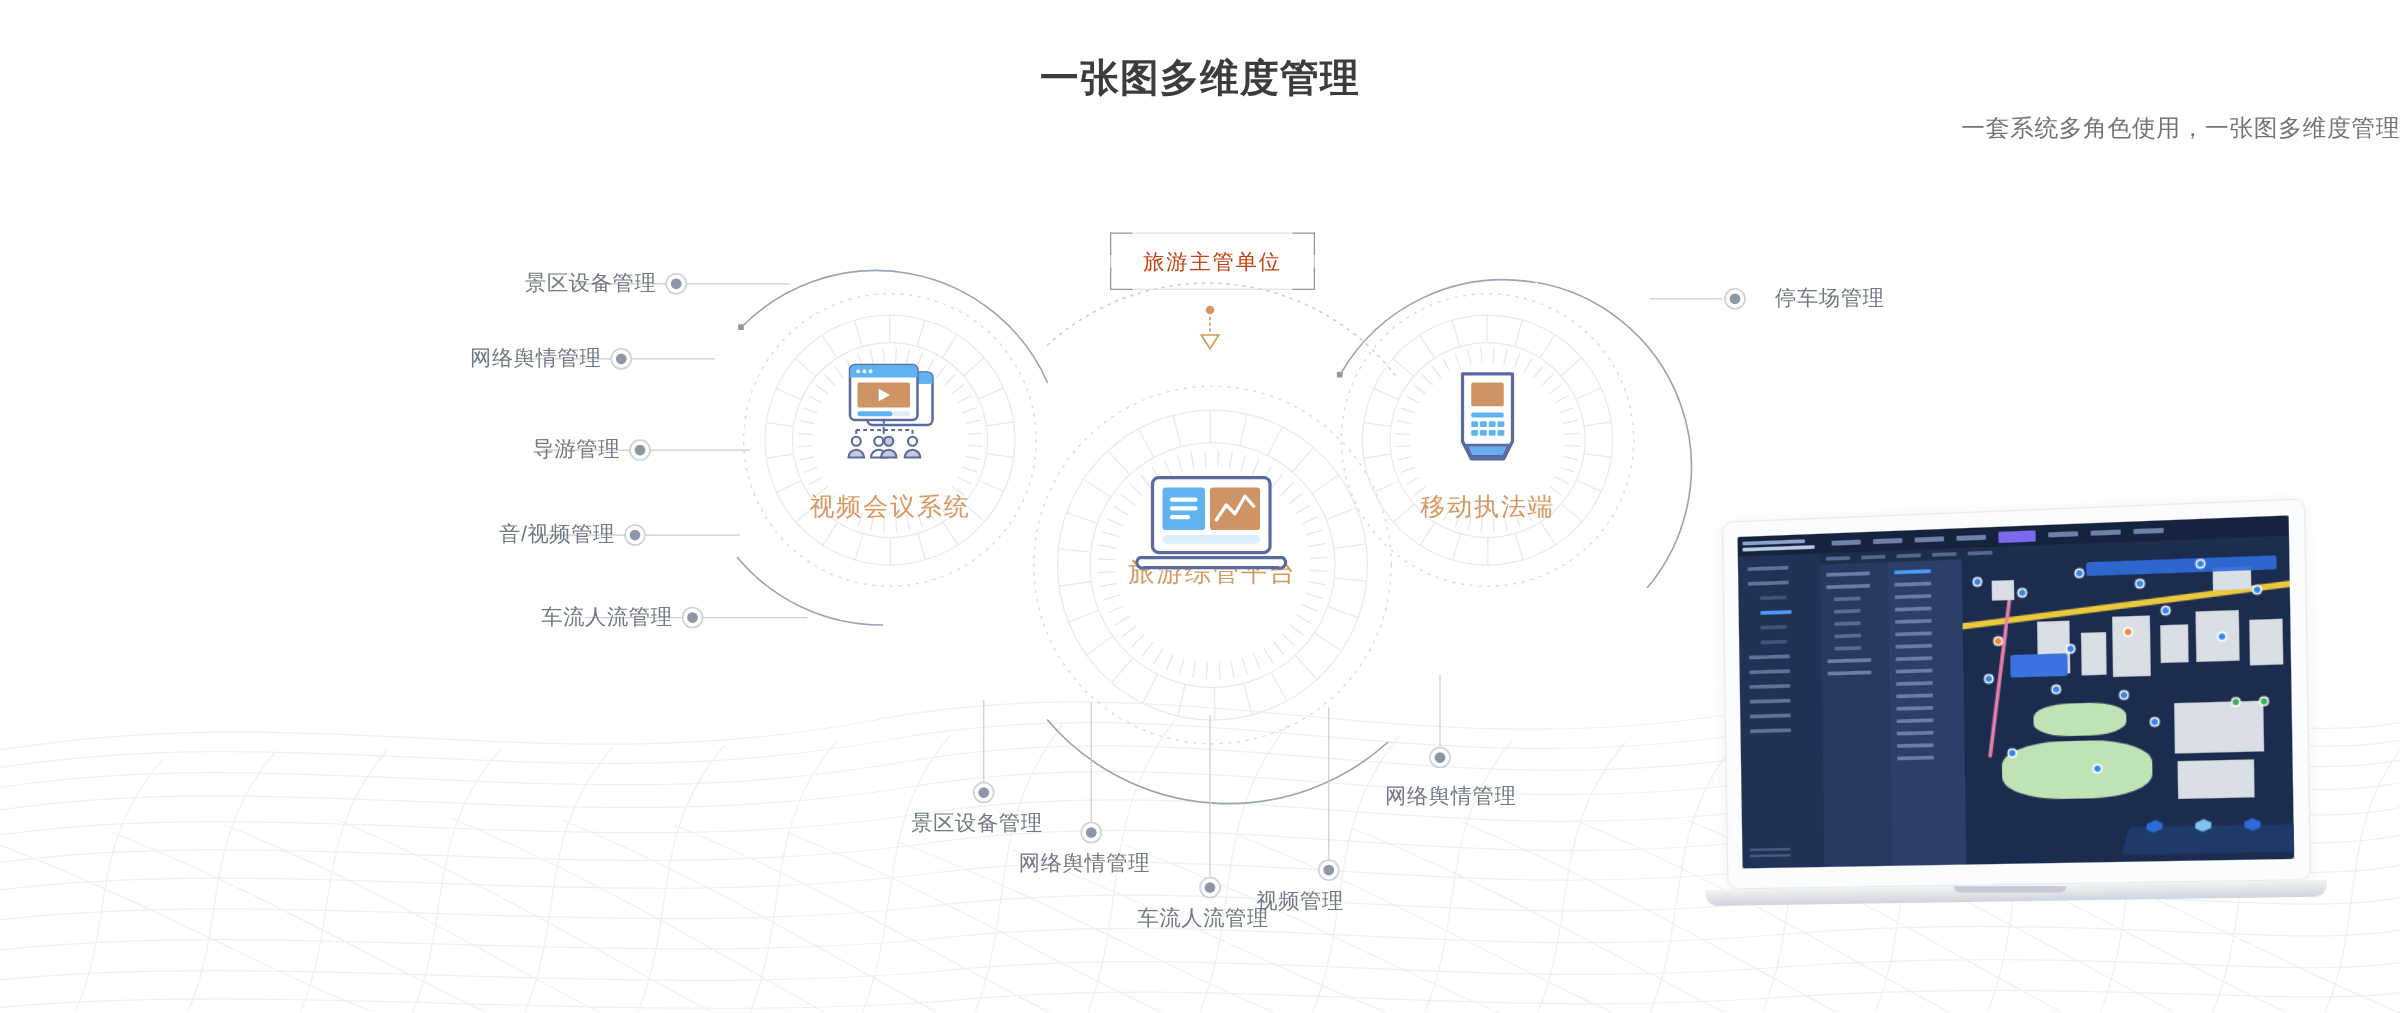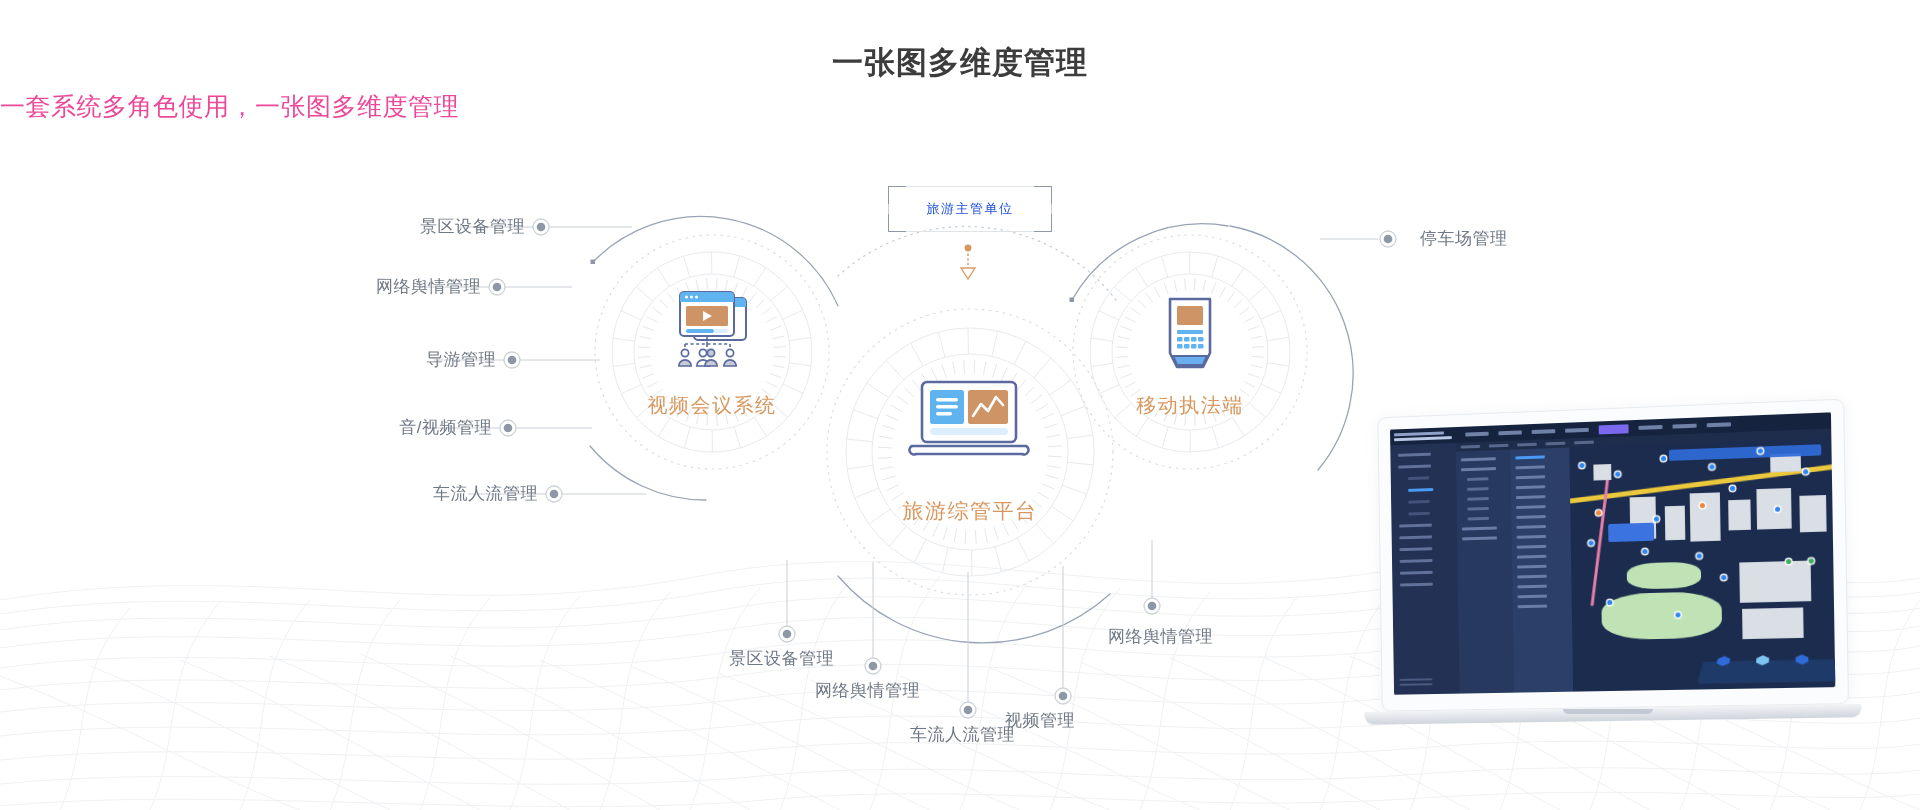--- a/index.html
+++ b/index.html
@@ -17,22 +17,22 @@
     z-index:0; pointer-events:none; opacity:.85;
   }
 
   
   .page-title{
     position:absolute; top:42px; left:0; width:1920px; text-align:center;
     font-size:31px; font-weight:bold; color:#3c3c3c; letter-spacing:1px;
     z-index:5;
   }
   .page-subtitle{
-    position:absolute; top:90px; left:0; width:1920px; text-align:left;
-    font-size:25px; color:#ec4899; letter-spacing:.5px; font-weight:normal;
+    position:absolute; top:90px; left:0; width:1920px; text-align:right;
+    font-size:19px; color:#737373; letter-spacing:.5px; font-weight:normal;
     z-index:5;
   }
 
   
   #stage{
     position:absolute; left:0; top:0; width:1920px; height:810px; z-index:3;
   }
   #stage svg{ position:absolute; left:0; top:0; }
 
   
@@ -57,21 +57,21 @@
   #authority-box .bracket.tl{ left:0; top:0; border-left:1.4px solid #8d97a6; border-top:1.4px solid #8d97a6; }
   #authority-box .bracket.tr{ right:0; top:0; border-right:1.4px solid #8d97a6; border-top:1.4px solid #8d97a6; }
   #authority-box .bracket.bl{ left:0; bottom:0; border-left:1.4px solid #8d97a6; border-bottom:1.4px solid #8d97a6; }
   #authority-box .bracket.br{ right:0; bottom:0; border-right:1.4px solid #8d97a6; border-bottom:1.4px solid #8d97a6; }
   #authority-box .side-l{ position:absolute; left:0; top:14px; bottom:14px; border-left:1.4px solid #c6ccd4; }
   #authority-box .side-r{ position:absolute; right:0; top:14px; bottom:14px; border-right:1.4px solid #c6ccd4; }
   #authority-box .edge-t{ position:absolute; top:0; left:18px; right:18px; border-top:1.4px solid #e0e4e9; }
   #authority-box .edge-b{ position:absolute; bottom:0; left:18px; right:18px; border-bottom:1.4px solid #e0e4e9; }
   #authority-box .txt{
     position:absolute; inset:0; display:flex; align-items:center; justify-content:center;
-    font-size:13px; color:#1d4ed8; letter-spacing:1.5px;font-family:Liberation Serif, serif;
+    font-size:17px; color:#c2410c; letter-spacing:1.5px;font-family:Liberation Serif, serif;
   }
 
   
   .icon-box{ position:absolute; z-index:7; }
 
   
   #laptop{
     position:absolute; left:1358px; top:408px; width:500px; height:345px; z-index:4;
   }
   #laptop .lid{
@@ -550,21 +550,21 @@
   <span class="side-l"></span>
   <span class="side-r"></span>
   <span class="bracket tl"></span>
   <span class="bracket tr"></span>
   <span class="bracket bl"></span>
   <span class="bracket br"></span>
   <span class="txt">旅游主管单位</span>
 </div>
 
 <div class="cap" style="left:612px; top:392px; width:200px;">视频会议系统</div>
-<div class="cap big" style="left:870px; top:497px; width:200px;">旅游综管平台</div>
+<div class="cap big" style="left:870px; top:444px; width:200px;">旅游综管平台</div>
 <div class="cap" style="left:1110px; top:392px; width:160px;">移动执法端</div>
 
 <div class="icon-box" style="left:672px; top:290px; width:82px; height:80px;">
   <svg viewBox="0 0 82 80" width="82" height="80">
 
     <rect x="22" y="8" width="52" height="42" rx="4" fill="#ffffff" stroke="#5b6a9e" stroke-width="2"></rect>
     <rect x="22" y="8" width="52" height="9" rx="4" fill="#5fb4ef"></rect>
     <rect x="22" y="13" width="52" height="4" fill="#5fb4ef"></rect>
 
     <rect x="8" y="2" width="54" height="44" rx="4" fill="#ffffff" stroke="#5b6a9e" stroke-width="2"></rect>

